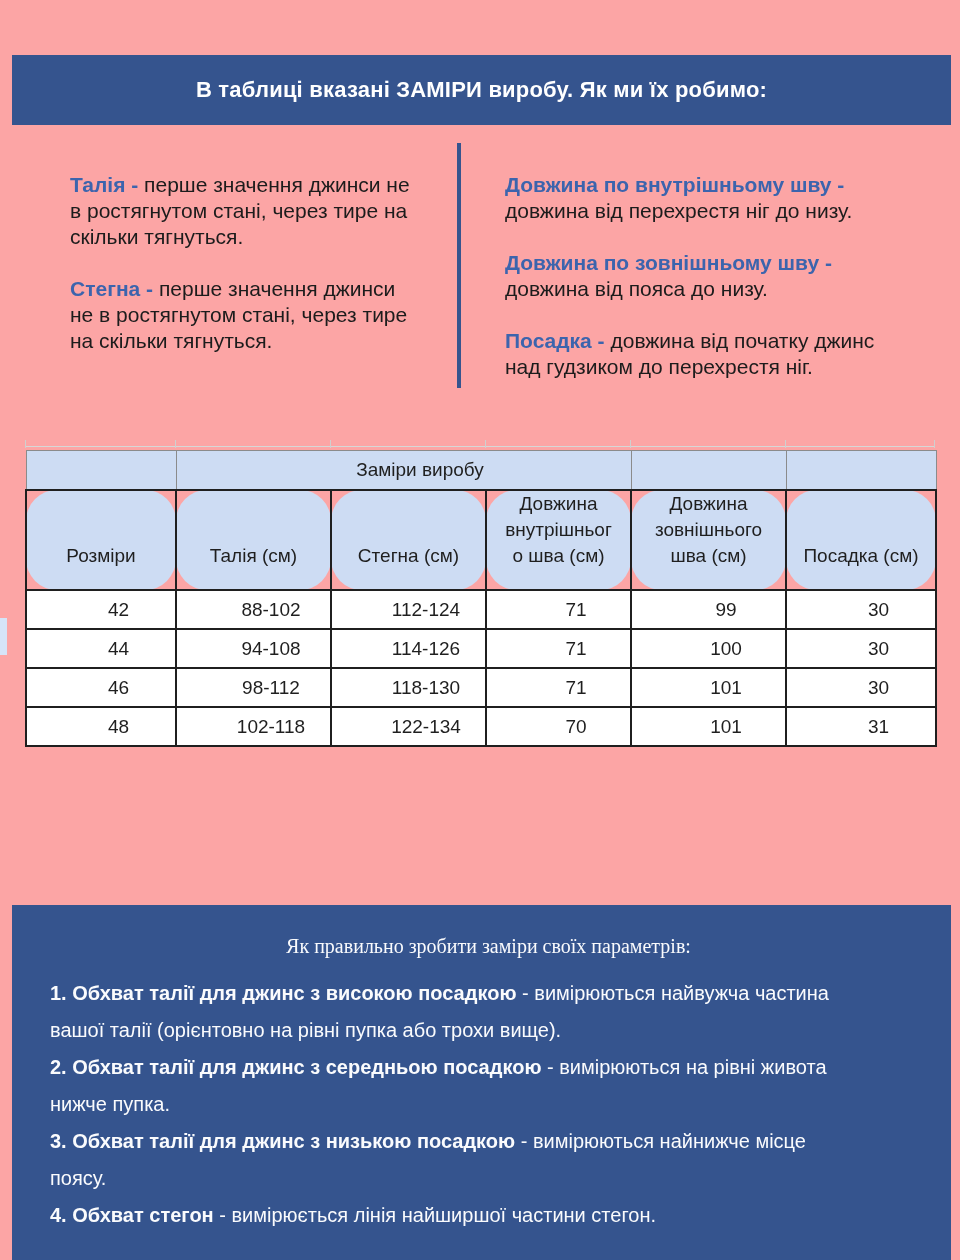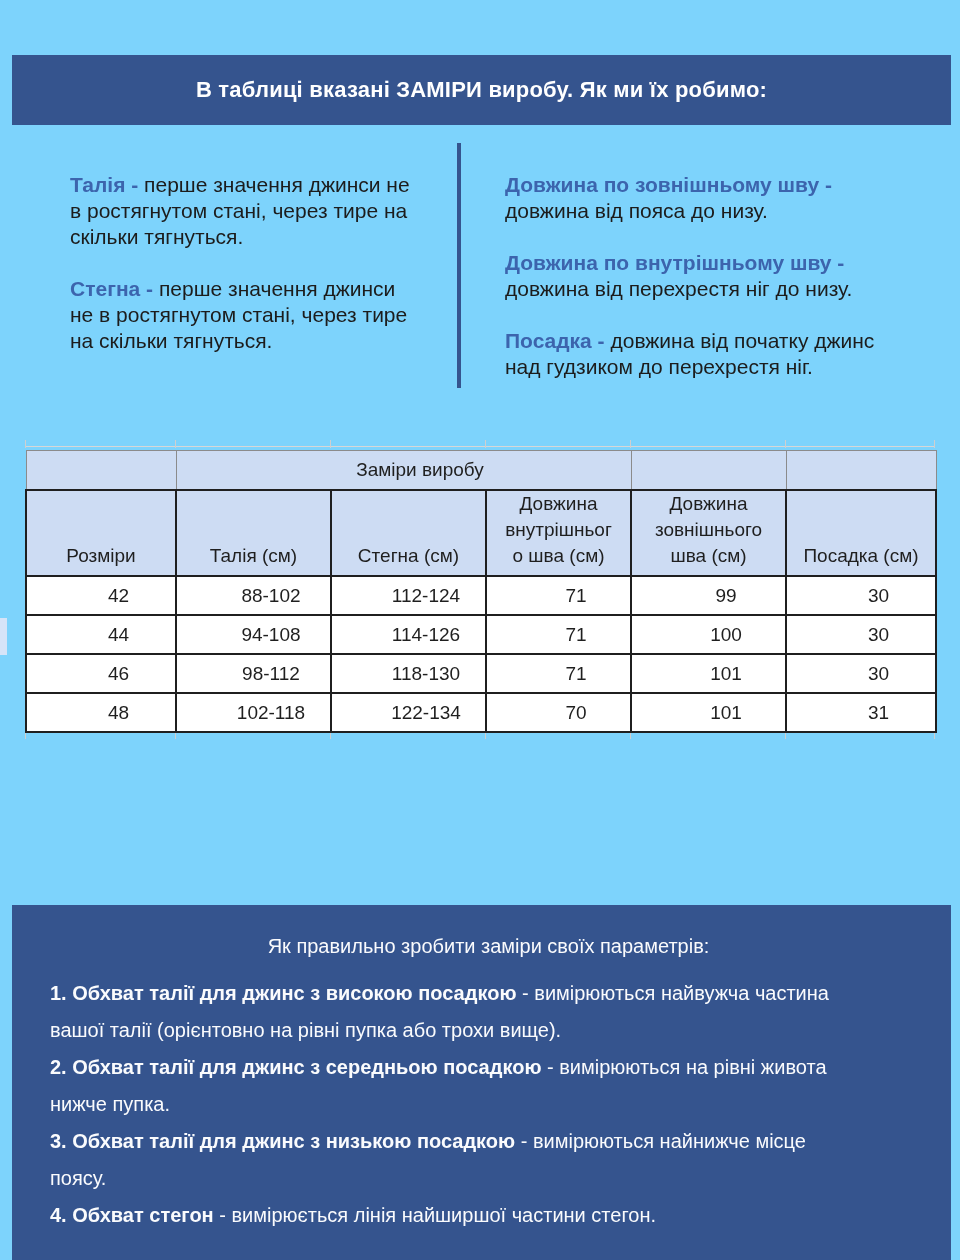--- a/index.html
+++ b/index.html
@@ -1,20 +1,20 @@
 <!DOCTYPE html>
 <html><head>
 <meta charset="utf-8">
 <style>
   html, body { margin: 0; padding: 0; background: #ffffff; }
   .page {
     position: relative;
     width: 960px;
     height: 1260px;
-    background: #7dd3fc;
+    background: #fca5a5;
     overflow: hidden;
     font-family: "Liberation Sans", sans-serif;
     color: #1c1c1c;
   }
 
   
   .banner {
     position: absolute;
     left: 12px; top: 55px;
     width: 939px; height: 70px;
@@ -92,23 +92,24 @@
     border: 1px solid #8b8b8b;
     border-bottom: 2px solid #1f1f1f;
     font-weight: normal;
     padding-left: 34px;
   }
   .col-row th {
     height: 76px;
     background: #cddcf3;
     font-weight: normal;
     vertical-align: bottom;
-    padding: 0 2px 6px 2px;
+    padding: 0 2px 20px 2px;
     white-space: pre-line;
     line-height: 26px;
+    border-radius: 31px;
   }
   .size-table tbody td {
     height: 35px;
     background: #ffffff;
     padding-left: 36px;
   }
 
   
   .instructions {
     position: absolute;
@@ -118,20 +119,21 @@
     color: #fafbfd;
     font-size: 20px;
     box-sizing: border-box;
     padding: 22px 24px 0 38px;
   }
   .instr-title {
     margin: 0 0 10px 0;
     text-align: center;
     font-weight: normal;
     line-height: 38px;
+    font-family: Liberation Serif, serif;
   }
   .instr-item {
     margin: 0;
     line-height: 37px;
     white-space: pre-line;
   }
   .lead { font-weight: bold; }
 </style>
 </head>
 <body>
@@ -147,24 +149,24 @@
 в ростягнутом стані, через тире на
 скільки тягнуться.</span></p>
     <p class="def-item"><span class="term">Стегна -</span><span class="def-text"> перше значення джинси
 не в ростягнутом стані, через тире
 на скільки тягнуться.</span></p>
   </section>
 
   <div class="v-divider"></div>
 
   <section class="def-col def-right">
+    <p class="def-item"><span class="term">Довжина по внутрішньому шву -</span><span class="def-text">
+довжина від перехрестя ніг до низу.</span></p>
     <p class="def-item"><span class="term">Довжина по зовнішньому шву -</span><span class="def-text">
 довжина від пояса до низу.</span></p>
-    <p class="def-item"><span class="term">Довжина по внутрішньому шву -</span><span class="def-text">
-довжина від перехрестя ніг до низу.</span></p>
     <p class="def-item"><span class="term">Посадка -</span><span class="def-text"> довжина від початку джинс
 над гудзиком до перехрестя ніг.</span></p>
   </section>
 
   <div class="grid-hline"></div>
   <div class="grid-stub stub-top sx0"></div>
   <div class="grid-stub stub-top sx1"></div>
   <div class="grid-stub stub-top sx2"></div>
   <div class="grid-stub stub-top sx3"></div>
   <div class="grid-stub stub-top sx4"></div>

